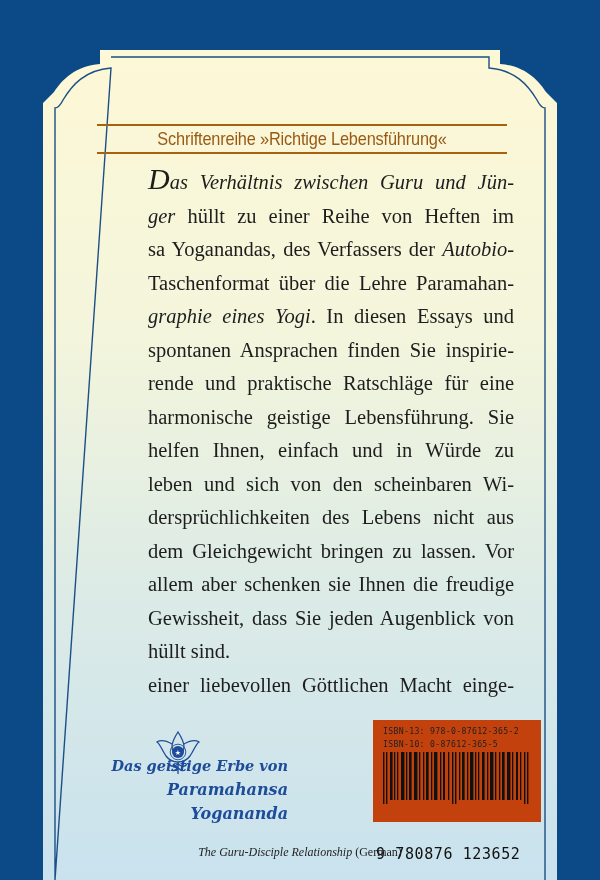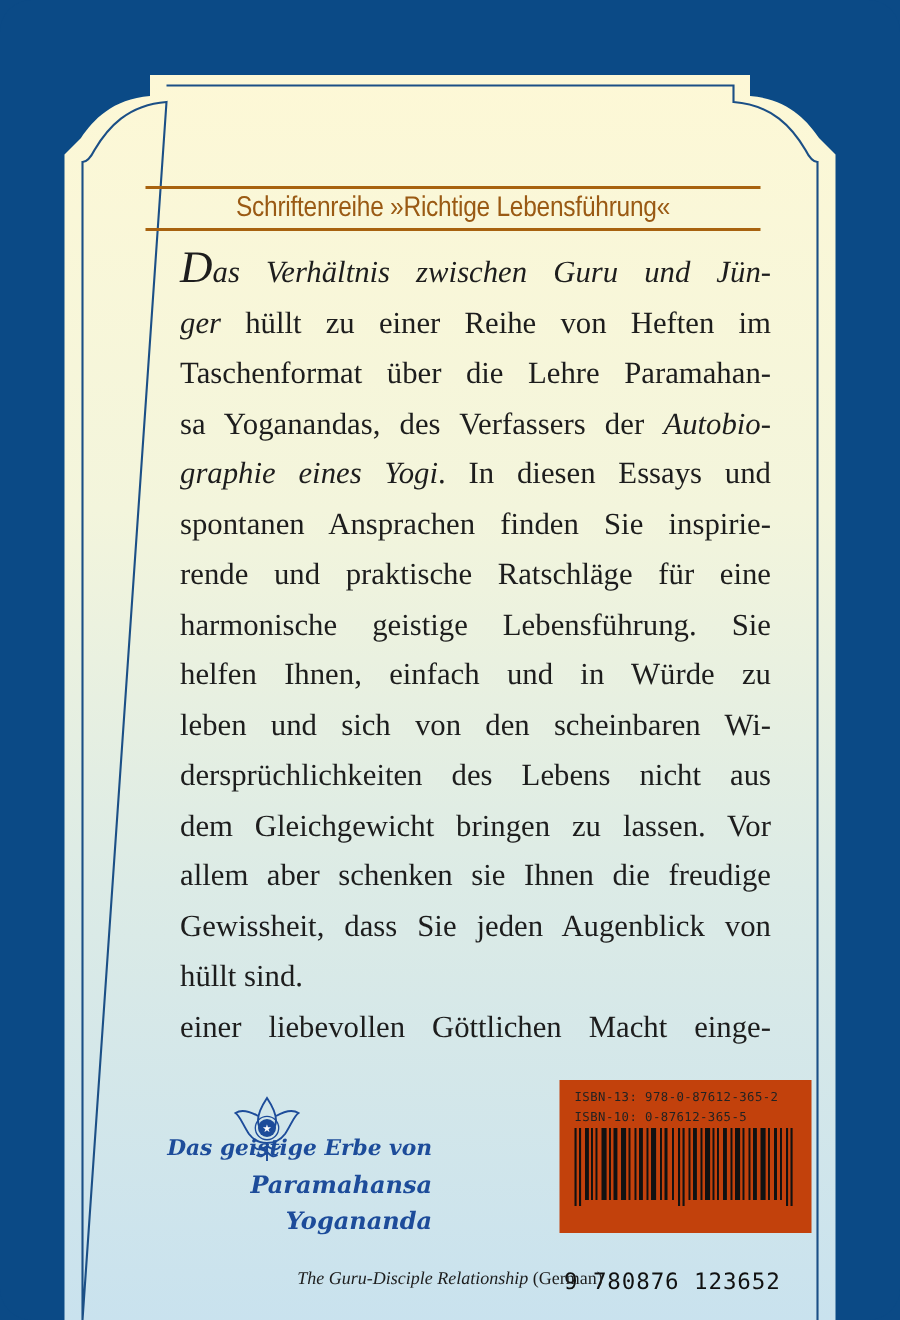--- a/index.html
+++ b/index.html
@@ -12,21 +12,21 @@
     font-size:19px; letter-spacing:-0.2px; line-height:24px; transform:scaleX(0.86); transform-origin:center;
   }
   .rule { position:absolute; left:97px; width:410px; height:2px; background:#a8620f; }
   .rule.top { top:124px; }
   .rule.bottom { top:152px; }
   .body-text {
     position:absolute; left:120px; top:166px; width:394px;
     font-family:"Liberation Serif", serif; font-size:20.5px; line-height:33.5px;
     color:#1d1d1d; text-align:justify;
   }
-  .body-text .line { display:block; white-space:nowrap; text-align:justify; text-align-last:justify; height:33.5px; }
+  .body-text .line { display:block; white-space:nowrap; text-align:justify; text-align-last:justify; height:33.5px;margin-left:28px; }
   .body-text .line.last { text-align-last:left; }
   .body-text i { font-style:italic; }
   .dropcap { font-size:30px; font-style:italic; line-height:20px; }
   .logo { position:absolute; left:155px; top:730px; width:46px; height:46px; }
   .publisher { position:absolute; left:78px; top:754px; width:210px; text-align:right; color:#1d4c9a;
     font-family:"DejaVu Serif", serif; font-style:italic; font-weight:bold; font-size:14.5px; line-height:24px; }
   .publisher .l2 { font-size:16px; }
   .barcode-box { position:absolute; left:373px; top:720px; width:168px; height:102px; background:#c2410c; }
   .isbn { position:absolute; left:10px; font-family:"DejaVu Sans Mono", monospace; font-size:8.2px; color:#222; letter-spacing:0.3px; }
   .isbn.a { top:6px; } .isbn.b { top:19px; }
@@ -56,22 +56,22 @@
     <path d="M111,57 L489,57 L489,68 C515,70 528,85 537,100 C540,106 543,108 545,108 L545,880 M55,880 L55,108 C57,108 60,106 63,100 C72,85 85,70 111,68 Z" fill="none" stroke="#1b4f86" stroke-width="1.4"></path>
   </svg>
 
   <div class="rule top"></div>
   <div class="series-title">Schriftenreihe »Richtige Lebensführung«</div>
   <div class="rule bottom"></div>
 
   <div class="body-text">
     <span class="line"><i><span class="dropcap">D</span><span>as Verhältnis zwischen Guru und Jün-</span></i></span>
     <span class="line"><i>ger</i><span> hüllt zu einer Reihe von Heften im</span></span>
+    <span class="line"><span>sa Yoganandas, des Verfassers der </span><i>Autobio-</i></span>
     <span class="line">Taschenformat über die Lehre Paramahan-</span>
-    <span class="line"><span>sa Yoganandas, des Verfassers der </span><i>Autobio-</i></span>
     <span class="line"><i>graphie eines Yogi</i><span>. In diesen Essays und</span></span>
     <span class="line">spontanen Ansprachen finden Sie inspirie-</span>
     <span class="line">rende und praktische Ratschläge für eine</span>
     <span class="line">harmonische geistige Lebensführung. Sie</span>
     <span class="line">helfen Ihnen, einfach und in Würde zu</span>
     <span class="line">leben und sich von den scheinbaren Wi-</span>
     <span class="line">dersprüchlichkeiten des Lebens nicht aus</span>
     <span class="line">dem Gleichgewicht bringen zu lassen. Vor</span>
     <span class="line">allem aber schenken sie Ihnen die freudige</span>
     <span class="line">Gewissheit, dass Sie jeden Augenblick von</span>

